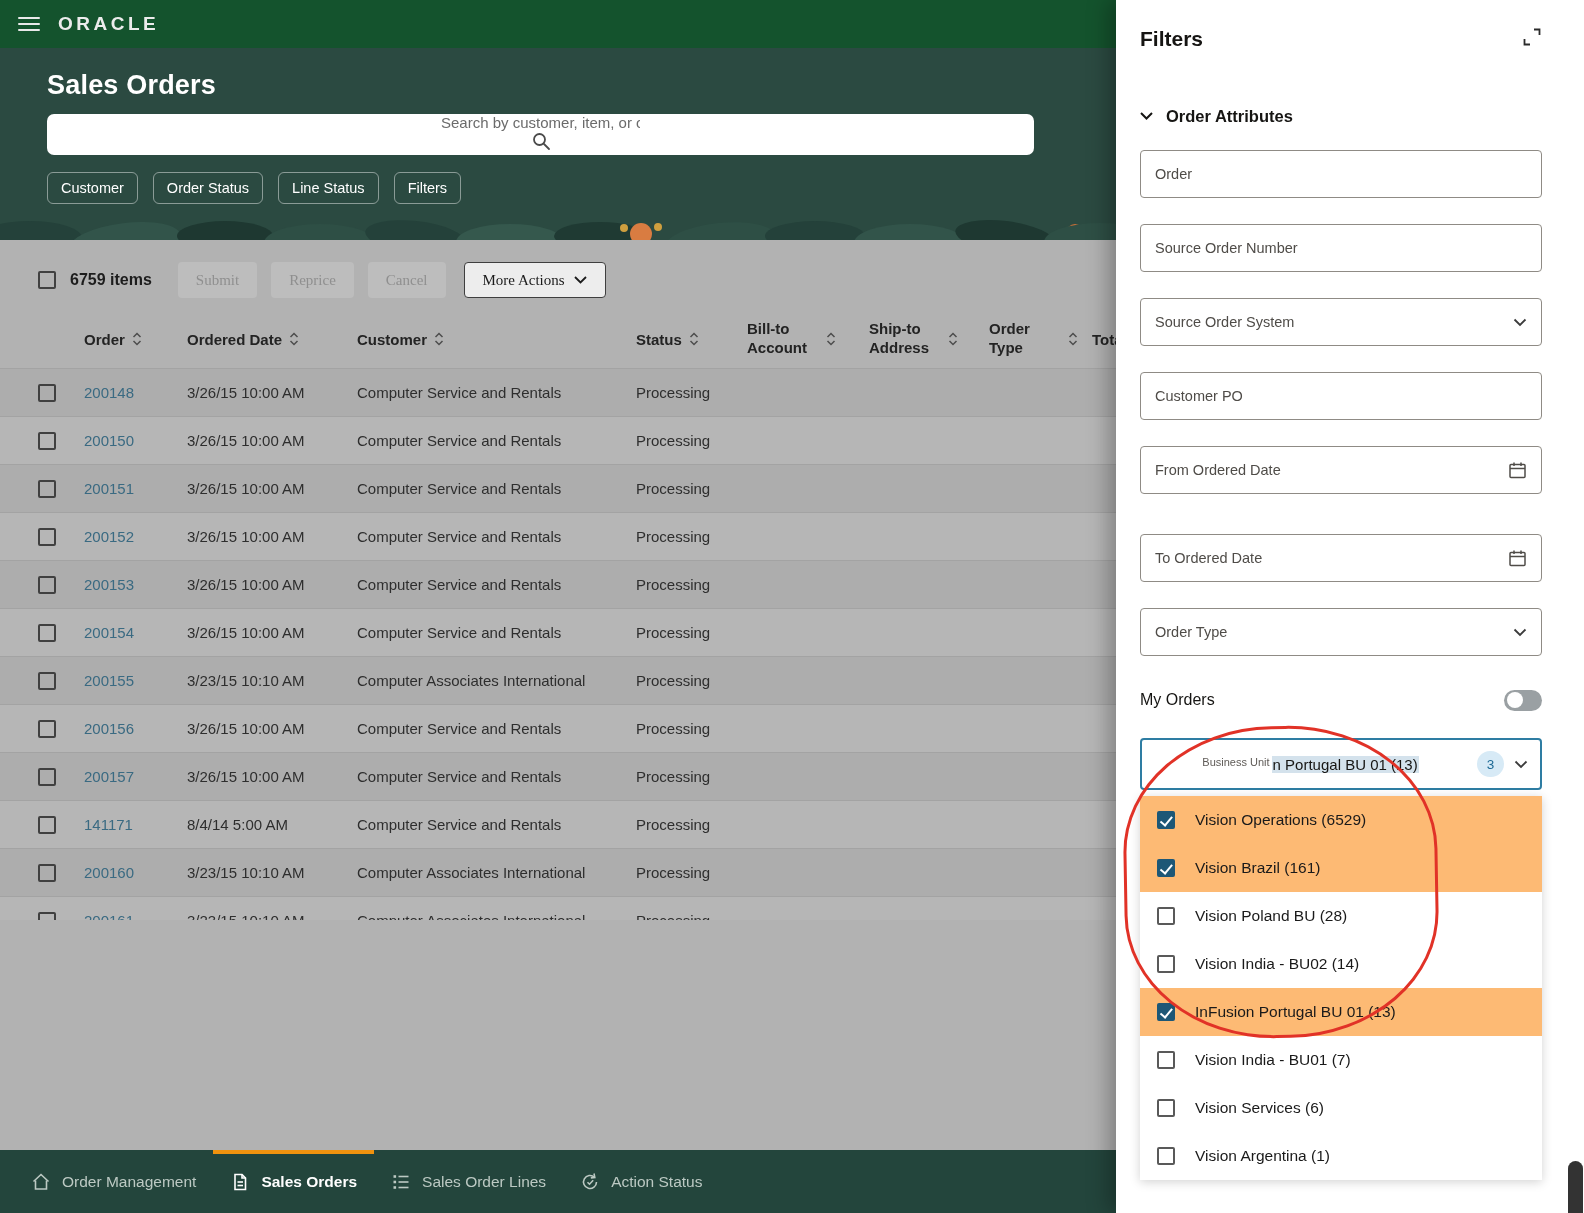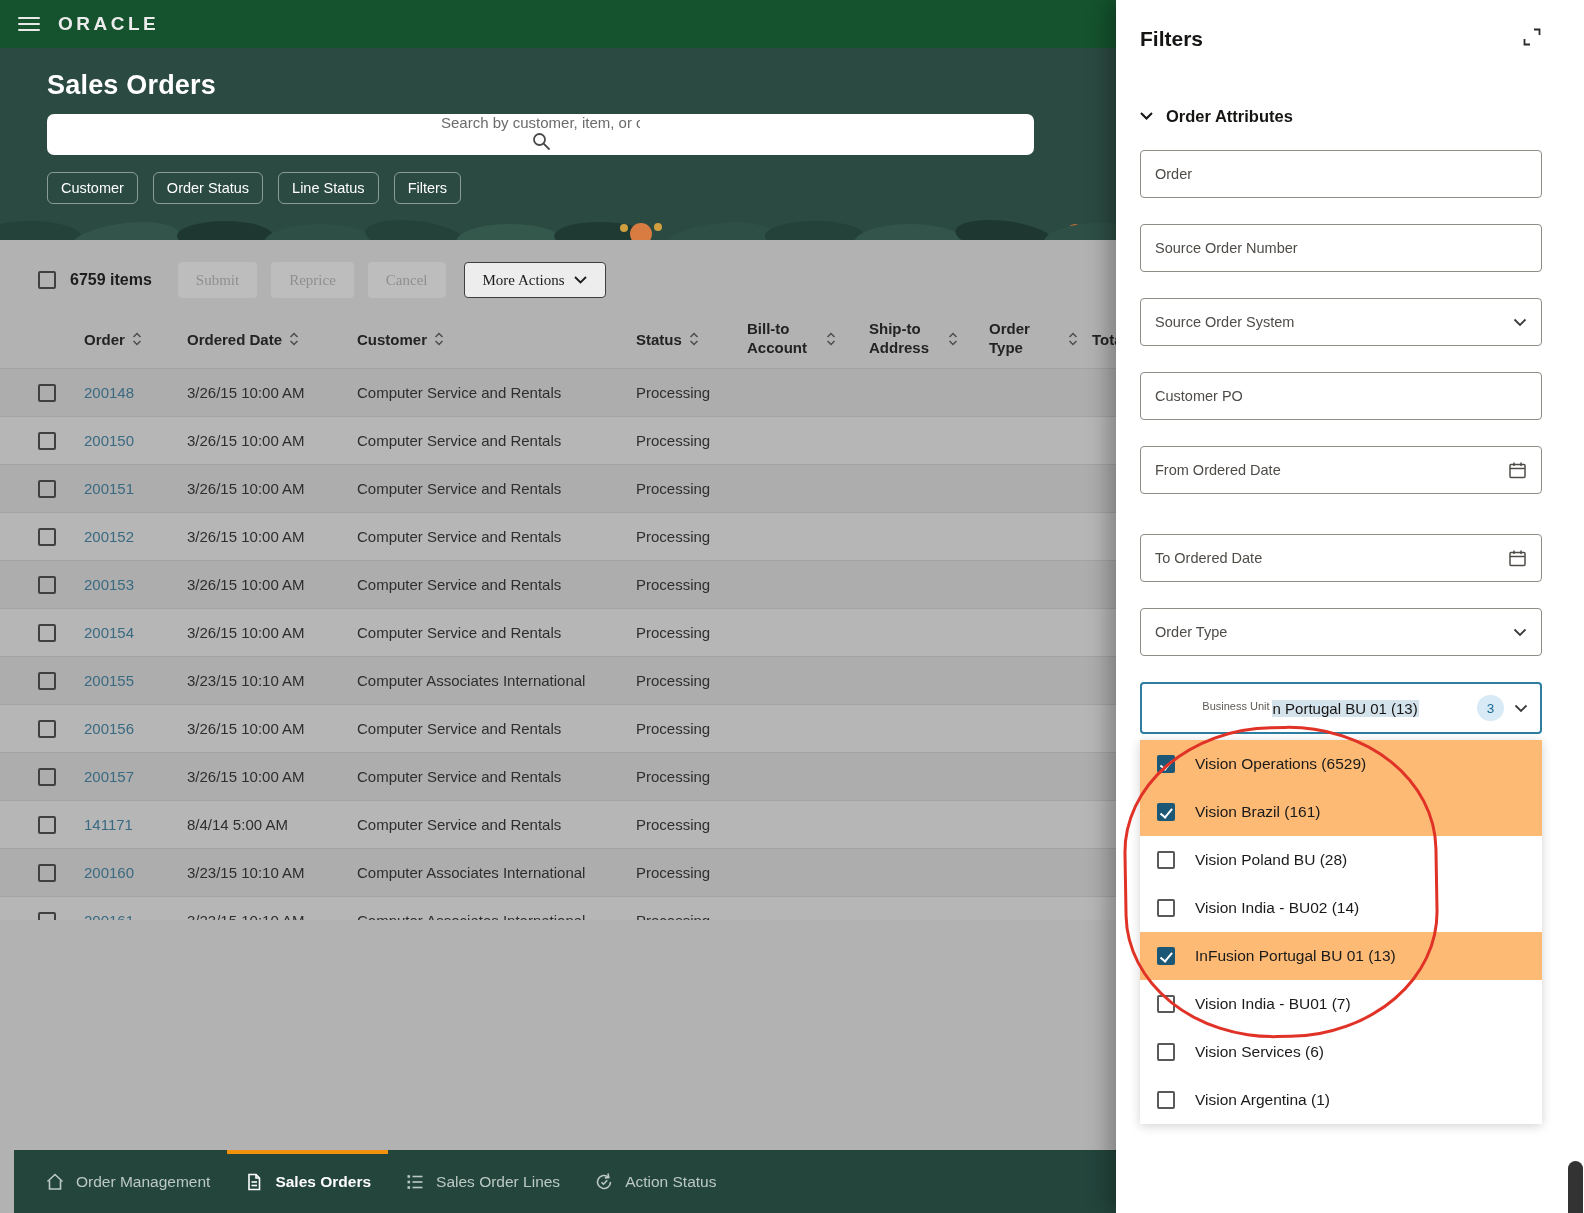--- a/index.html
+++ b/index.html
@@ -70,21 +70,21 @@
   .thead { height:58px; font-size:15px; font-weight:bold; color:#232323; }
   .th { display:flex; align-items:center; gap:7px; cursor:pointer; }
   .th .lbl.wrap { max-width:72px; line-height:1.25; }
   .trow { height:48px; border-top:1px solid #a3a3a3; font-size:15px; color:#2e2e2e; }
   .trow:nth-child(odd)  { background:#b6b6b6; }
   .trow:nth-child(even) { background:#adadad; }
   .order-link { color:#3a6a82; cursor:pointer; }
 
   
   .bottom-nav {
-    position:absolute; left:14px; right:0; bottom:0; height:63px;
+    position:absolute; left:0; right:0; bottom:0; height:63px;
     background:#23453c; display:flex; align-items:stretch; padding-left:14px;
   }
   .nav-item {
     position:relative; display:flex; align-items:center; gap:11px;
     padding:0 17px; color:#bcc9c3; font-size:15.5px; cursor:pointer;
   }
   .nav-item.active { color:#fff; font-weight:bold; }
   .nav-item.active::before {
     content:""; position:absolute; top:0; left:0; right:0; height:4px; background:#f0920e;
   }
@@ -509,20 +509,24 @@
   </div>
   <div class="f-field">
     <span>Order Type</span>
     <span class="icon-btn">
       <svg width="14" height="9" viewBox="0 0 14 9" fill="none" stroke="#3b3b3b" stroke-width="1.8">
           <path d="M1.5 1.5 L7 7 L12.5 1.5"></path>
         </svg>
     </span>
   </div>
 
+  <div class="my-orders">
+    <span class="my-orders-label">My Orders</span>
+    <span class="toggle"></span>
+  </div>
 
   <div class="bu-field">
     <div class="bu-text">
       <span class="bu-label">Business Unit</span>
       <span class="bu-value"><span class="hl">n Portugal BU 01 (13)</span></span>
     </div>
     <span class="bu-badge">3</span>
     <span class="icon-btn">
       <svg width="14" height="9" viewBox="0 0 14 9" fill="none" stroke="#3b3b3b" stroke-width="1.8">
           <path d="M1.5 1.5 L7 7 L12.5 1.5"></path>

